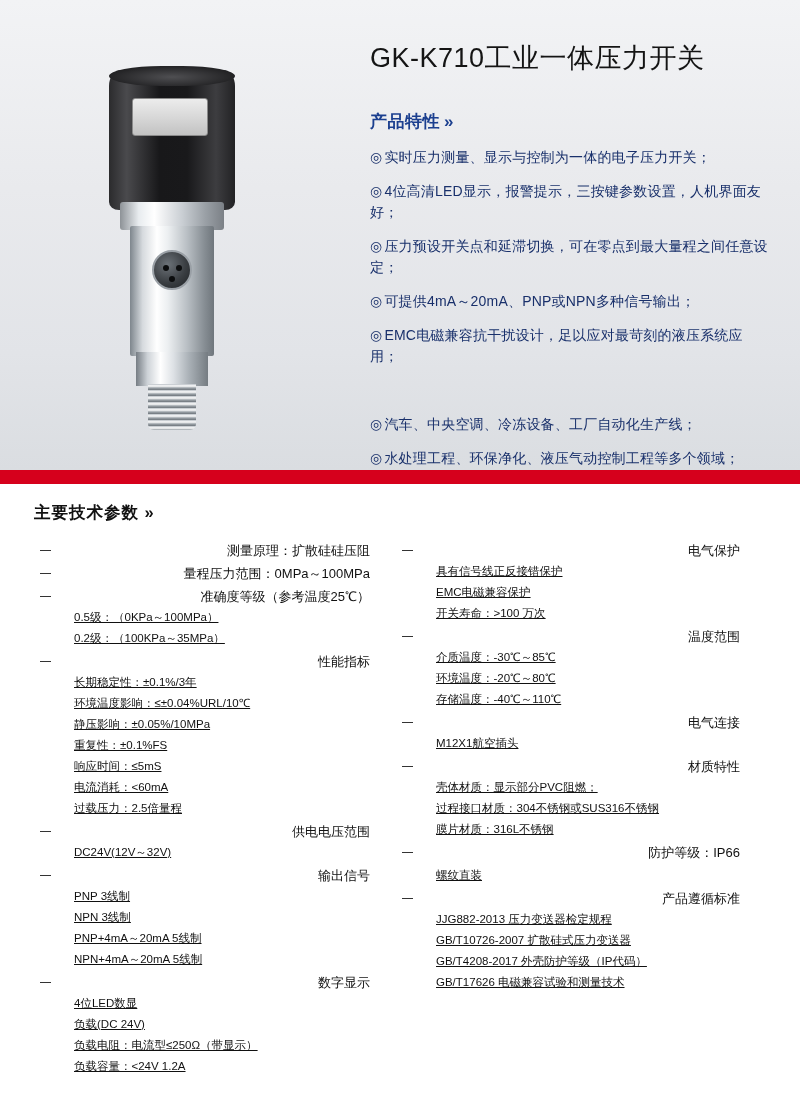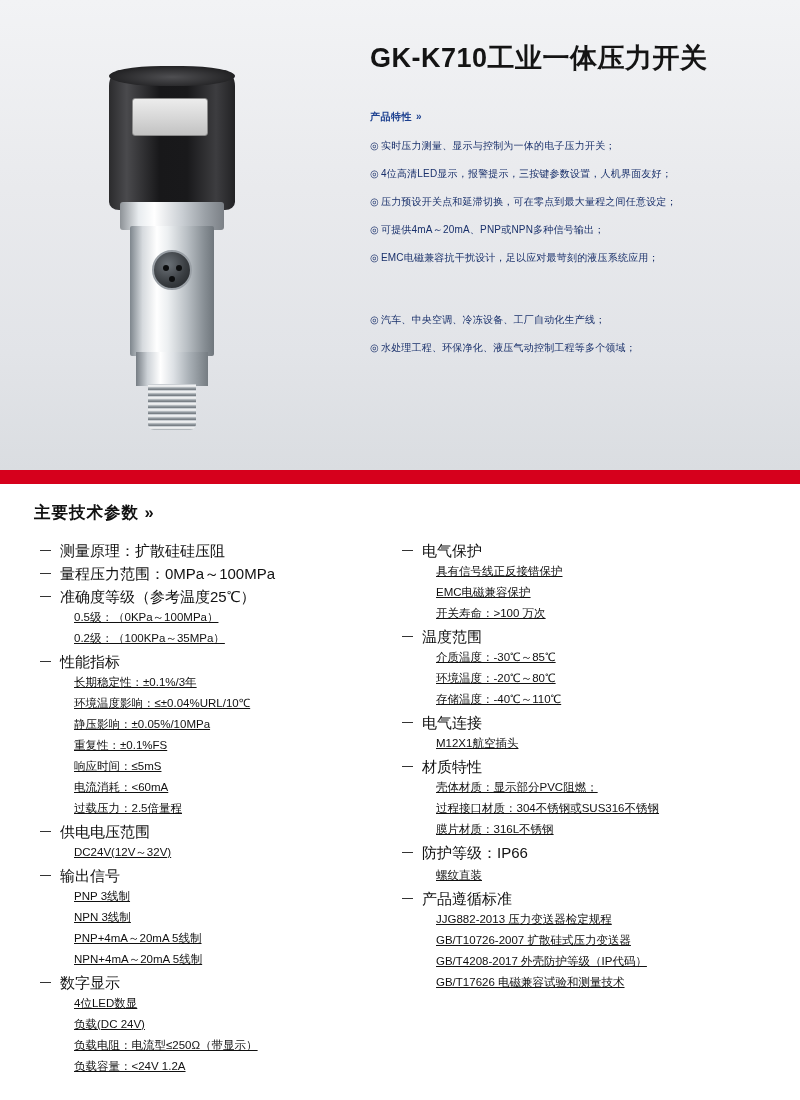--- a/index.html
+++ b/index.html
@@ -139,39 +139,39 @@
   
   .top-right {
     position: absolute;
     left: 370px;
     top: 40px;
     width: 400px;
   }
   .main-title {
     font-family: "Liberation Sans", sans-serif;
     font-size: 27px;
-    font-weight: bold;
+    font-weight: normal;
     color: #141414;
     letter-spacing: 0.5px;
     margin: 0 0 34px 0;
   }
   .sec-head {
-    font-size: 10px;
+    font-size: 17px;
     font-weight: bold;
     color: #1b3f8f;
     margin: 0 0 14px 0;
     letter-spacing: 0.5px;
   }
   .sec-head .chev {
     color: #1b3f8f;
     font-weight: bold;
     margin-left: 4px;
   }
   .feature {
-    font-size: 10px;
+    font-size: 14px;
     color: #19306b;
     line-height: 1.5;
     margin-bottom: 13px;
     letter-spacing: 0.2px;
   }
   .feature .bullet {
     color: #19306b;
     margin-right: 2px;
   }
   .gap-block { height: 34px; }
@@ -214,25 +214,26 @@
   .col {
     width: 370px;
     padding-left: 38px;
     box-sizing: border-box;
   }
   .col.right { padding-left: 30px; }
 
   .grp { position: relative; margin-bottom: 2px; }
   .grp-head {
     position: relative;
-    font-size: 15px;
+    font-size: 13px;
     color: #111;
     padding-left: 22px;
     line-height: 21px;
     height: 21px;
+    text-align: right;
   }
   .grp-head::before {
     content: "";
     position: absolute;
     left: 2px;
     top: 10px;
     width: 11px;
     height: 1px;
     background: #333;
   }

